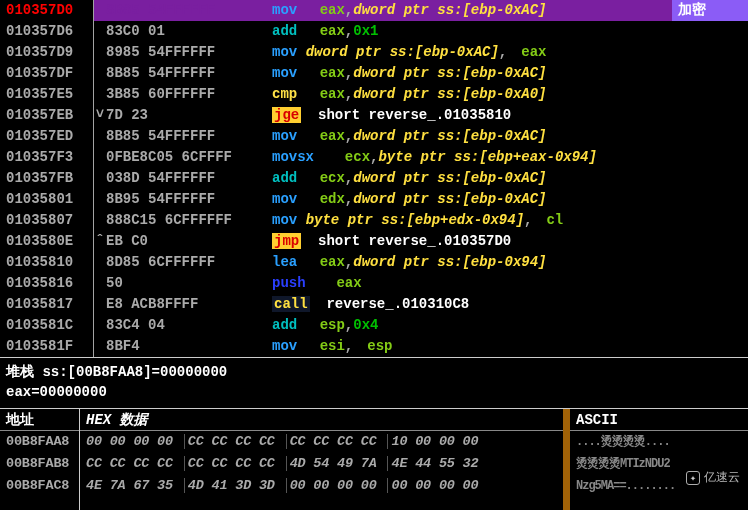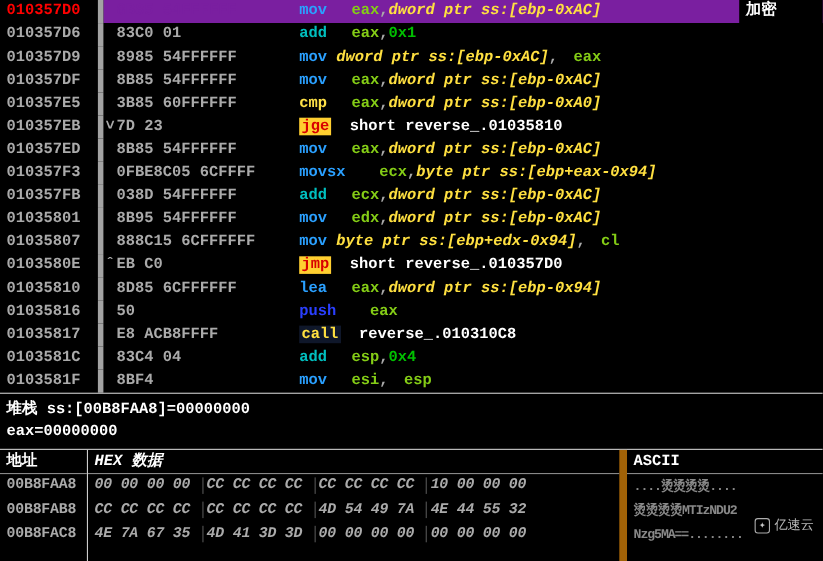--- a/index.html
+++ b/index.html
@@ -1,30 +1,30 @@
 <!DOCTYPE html>
 <html><head>
 <meta charset="utf-8">
 <style>
   * { margin:0; padding:0; box-sizing:border-box; }
   html,body { width:748px; height:510px; background:#000; font-family:"Consolas","Courier New",monospace; font-size:14px; font-weight:bold; overflow:hidden; }
   .wrap { display:flex; flex-direction:column; height:510px; }
   
   .disasm { flex:0 0 auto; }
   .row { display:flex; height:21px; line-height:21px; background:#000; white-space:pre; }
-  .addr-col { width:94px; padding-left:6px; color:#aaa; border-right:5px solid #a3a3a3; }
+  .addr-col { width:94px; padding-left:6px; color:#aaa; border-right:1px solid #a3a3a3; }
   .row.sel .addr-col { background:#000; color:#f00; }
   .arrow-col { width:12px; color:#aaa; text-align:center; }
   .bytes-col { width:164px; color:#aaa; }
   .instr-col { flex:1; padding-left:2px; }
   .side-col { width:76px; color:#fff; text-align:left; padding-left:6px; }
   .row.sel { background:#7a1fa0; }
   .row.sel .bytes-col, .row.sel .arrow-col { color:#7a1fa0; }
   .row.sel .instr-col { color:#fff; }
-  .row.sel .side-col { color:#fff; background:#000000; }
+  .row.sel .side-col { color:#fff; background:#8b5cf6; }
   
   .mn-mov   { color:#2aa0ff; }
   .mn-add   { color:#00bfbf; }
   .mn-cmp   { color:#fde047; }
   .mn-movsx { color:#2aa0ff; }
   .mn-lea   { color:#2aa0ff; }
   .mn-push  { color:#2a3fff; }
   .mn-jge   { background:#ffcf30; color:#d80000; padding:0 2px; }
   .mn-jmp   { background:#ffcf30; color:#d80000; padding:0 2px; }
   .mn-call  { background:#0f172a; color:#ffe040; padding:0 2px; }

